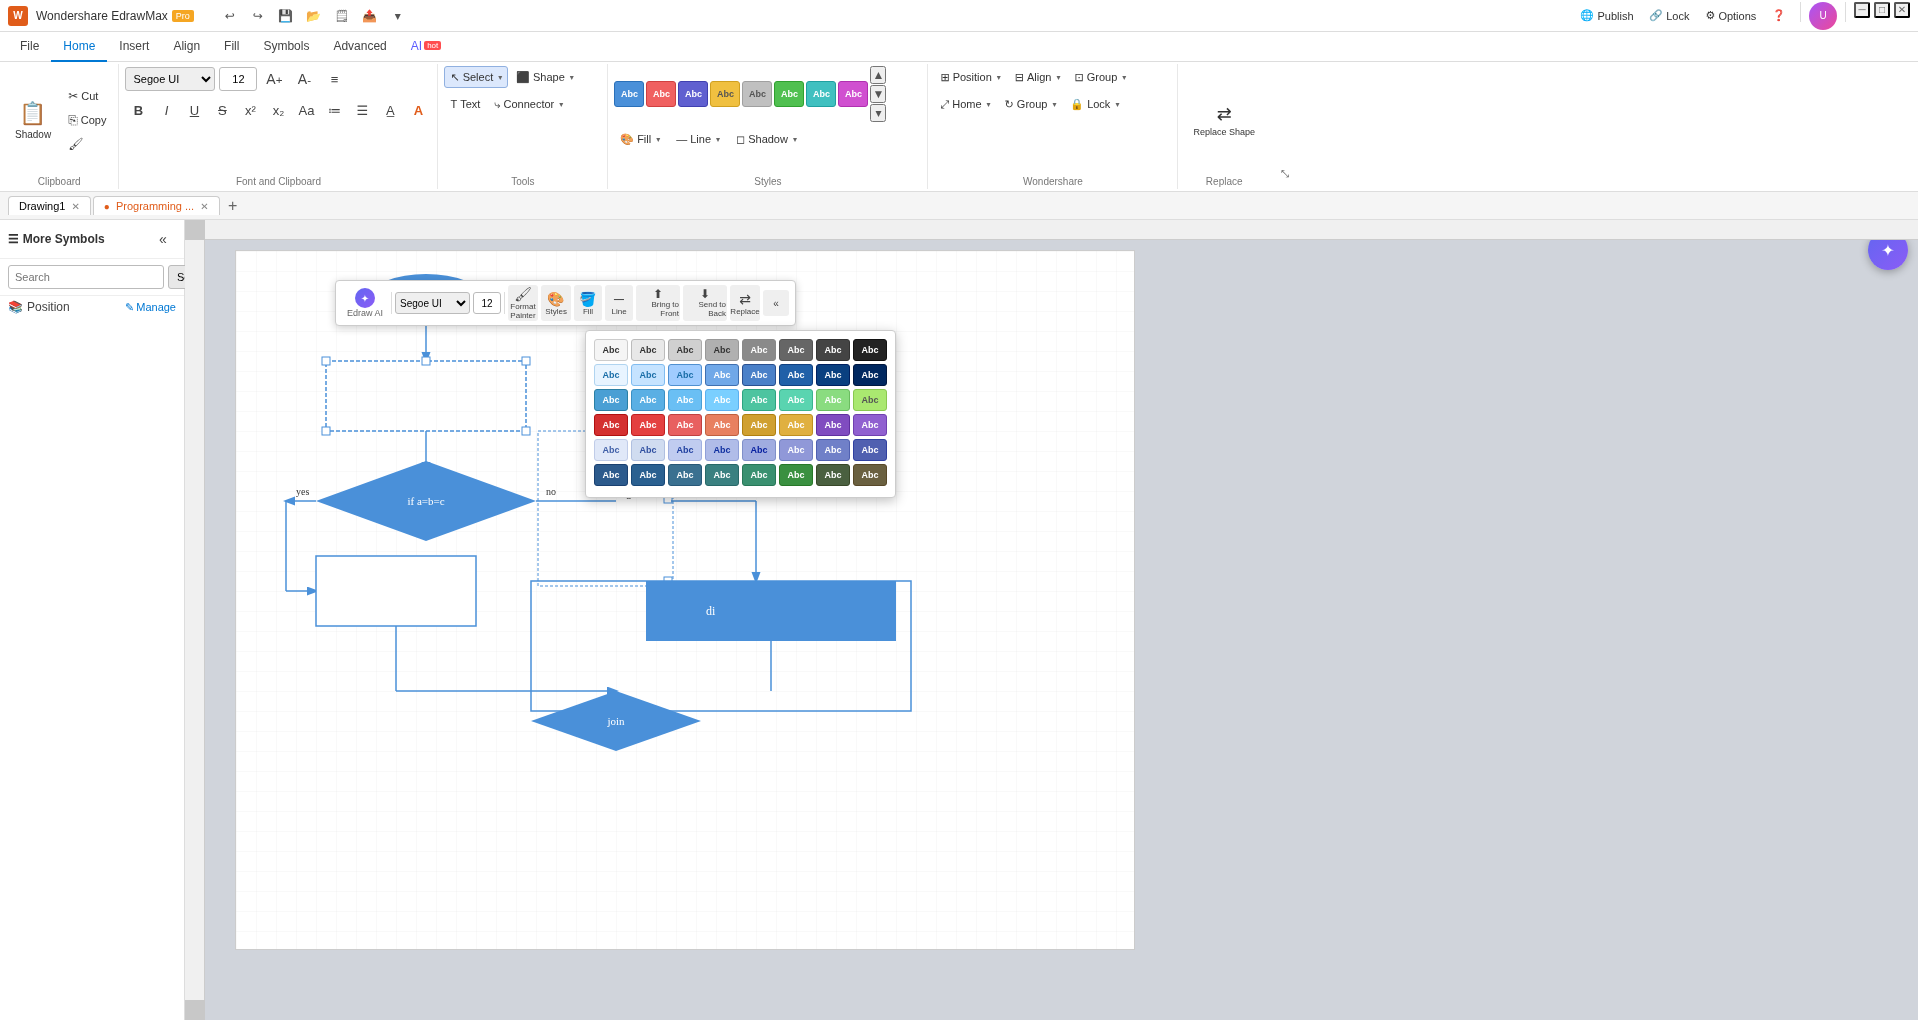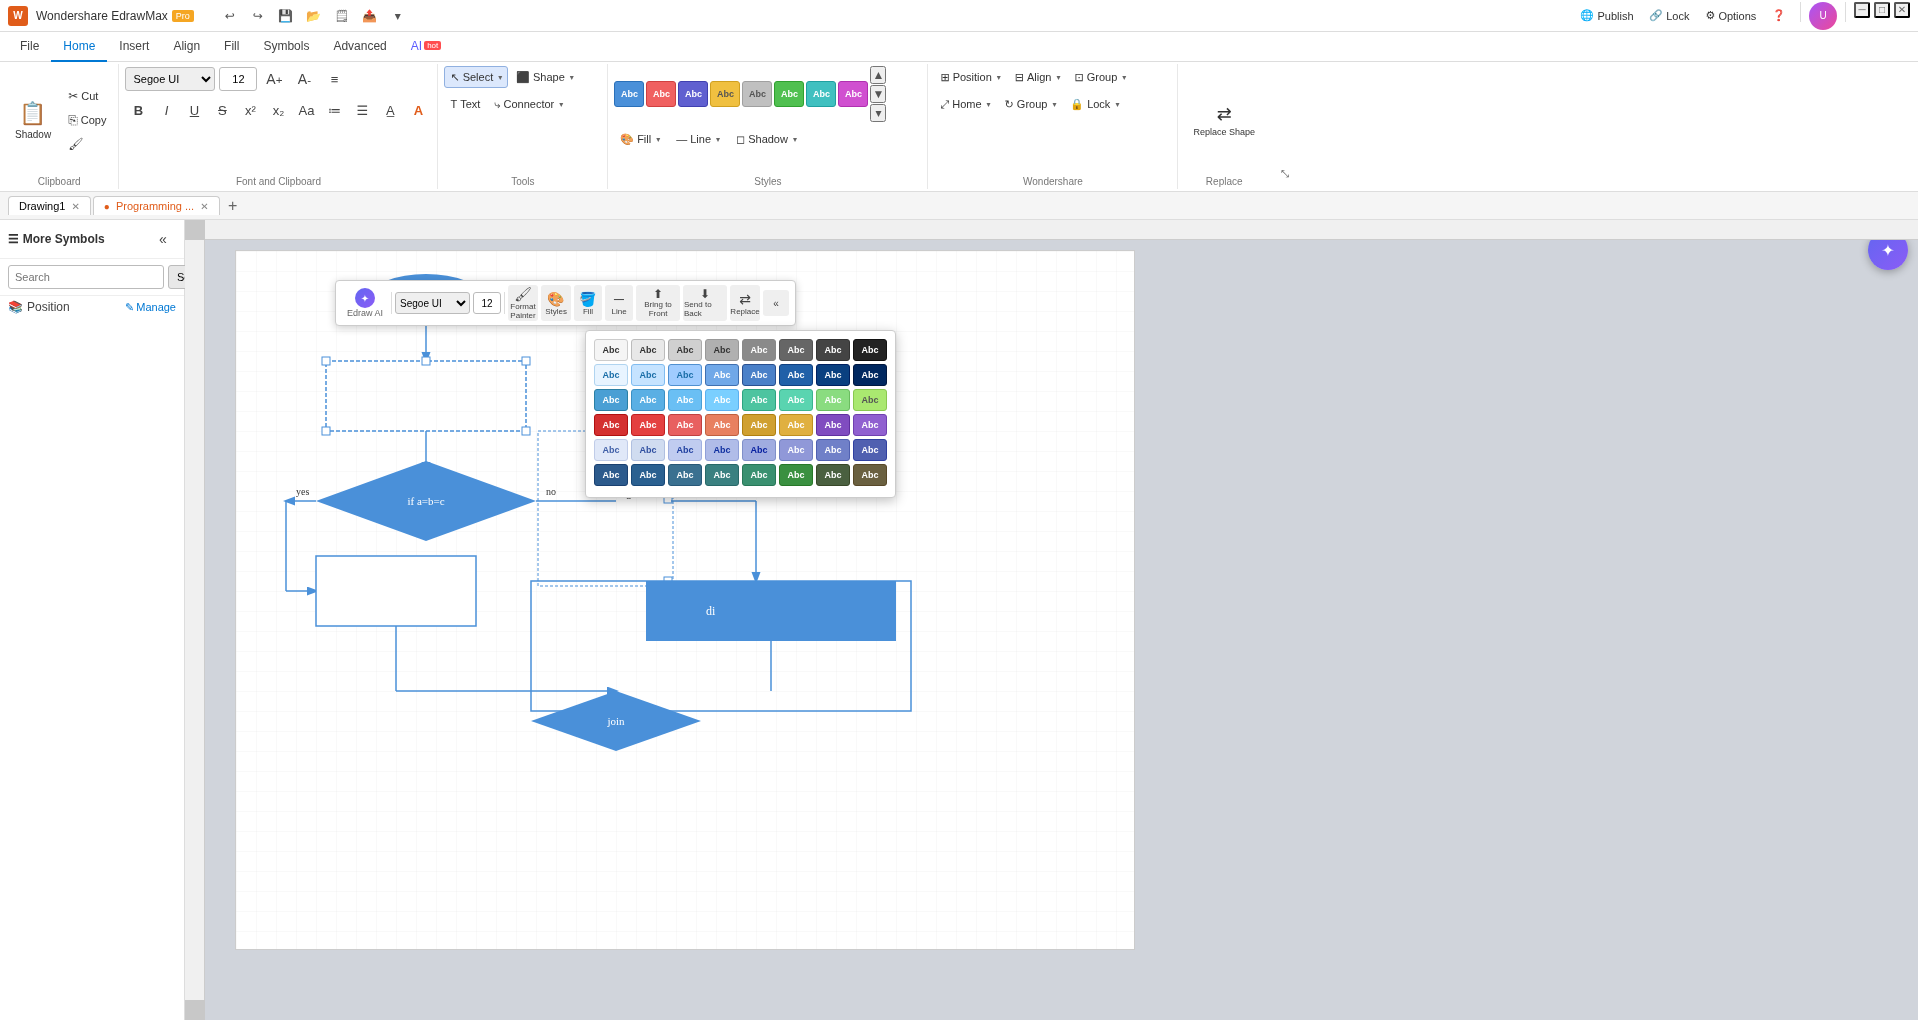--- a/index.html
+++ b/index.html
@@ -465,26 +465,26 @@
         <span style="font-size:8px;">Fill</span>
       </button>
 
       <button class="float-btn" style="flex-direction:column;height:36px;width:28px;">
         <span style="font-size:14px;">─</span>
         <span style="font-size:8px;">Line</span>
       </button>
 
       <button class="float-btn" style="flex-direction:column;height:36px;width:44px;">
         <span style="font-size:12px;">⬆</span>
-        <span style="font-size:8px;text-align:center;white-space:normal;line-height:1.1;">Bring to Front</span>
+        <span style="font-size:8px;text-align:right;white-space:normal;line-height:1.1;">Bring to Front</span>
       </button>
 
       <button class="float-btn" style="flex-direction:column;height:36px;width:44px;">
         <span style="font-size:12px;">⬇</span>
-        <span style="font-size:8px;text-align:left;white-space:normal;line-height:1.1;">Send to Back</span>
+        <span style="font-size:8px;text-align:right;white-space:normal;line-height:1.1;">Send to Back</span>
       </button>
 
       <button class="float-btn" style="flex-direction:column;height:36px;width:30px;">
         <span style="font-size:14px;">⇄</span>
         <span style="font-size:8px;">Replace</span>
       </button>
 
       <button class="float-btn" style="font-size:10px;">«</button>
     </div>
 

